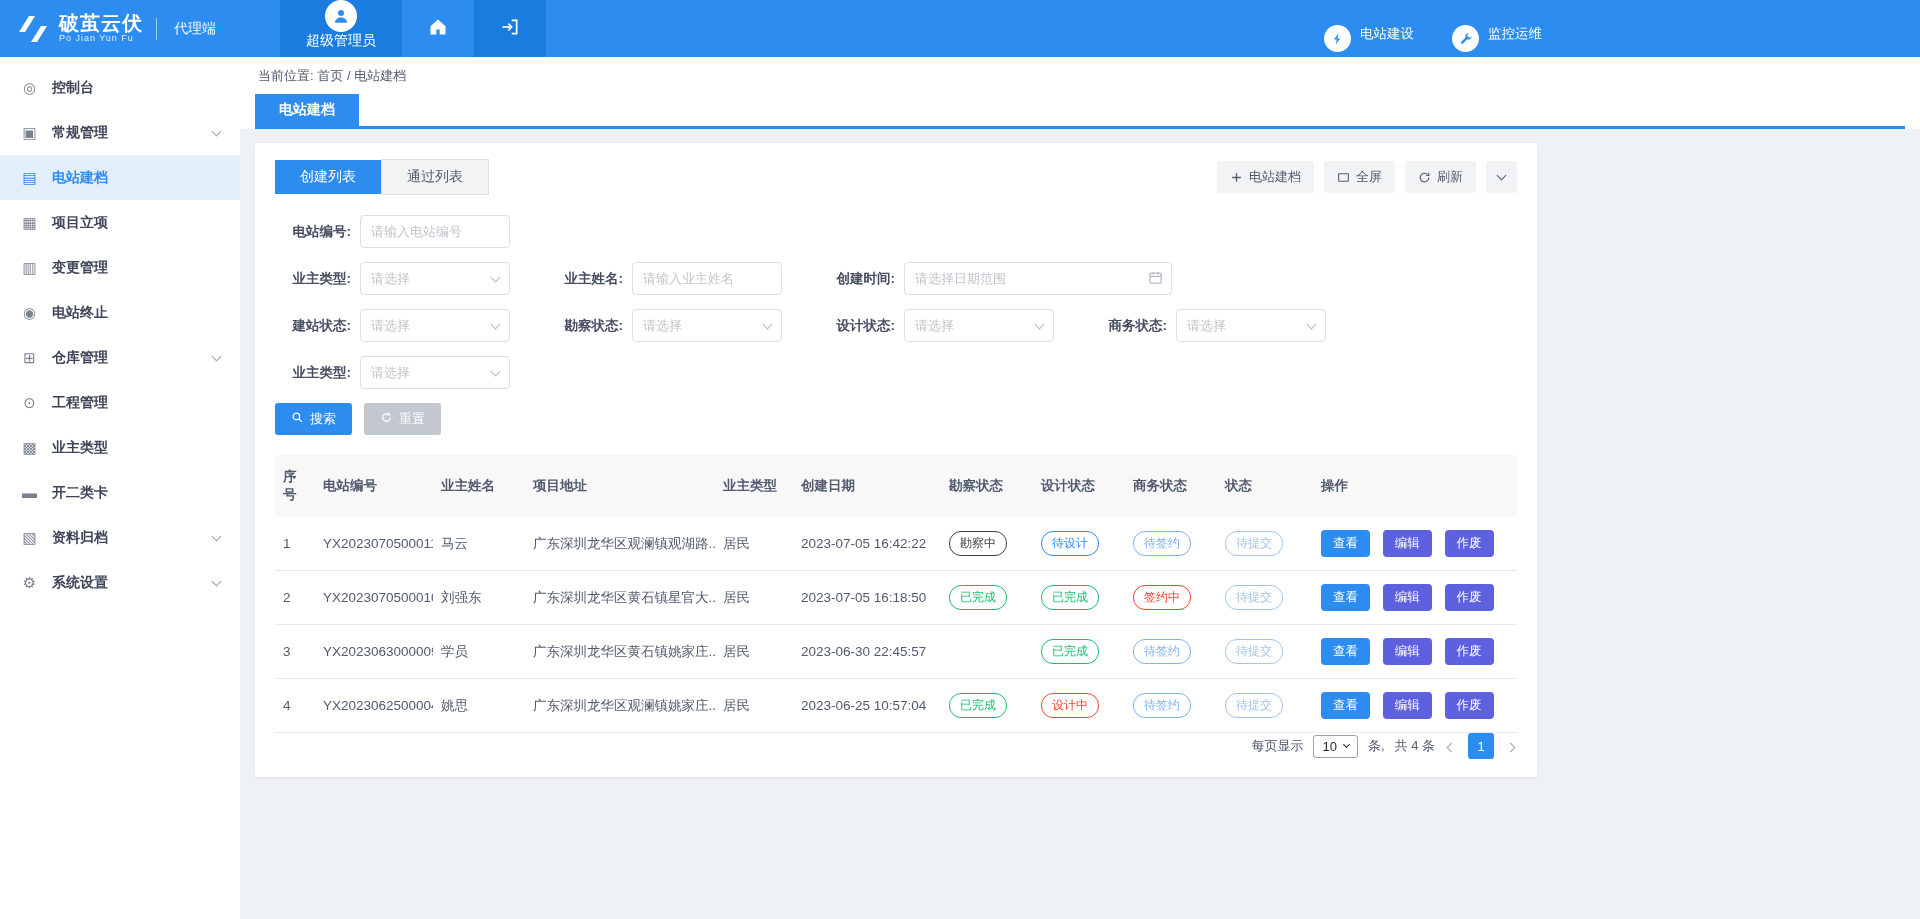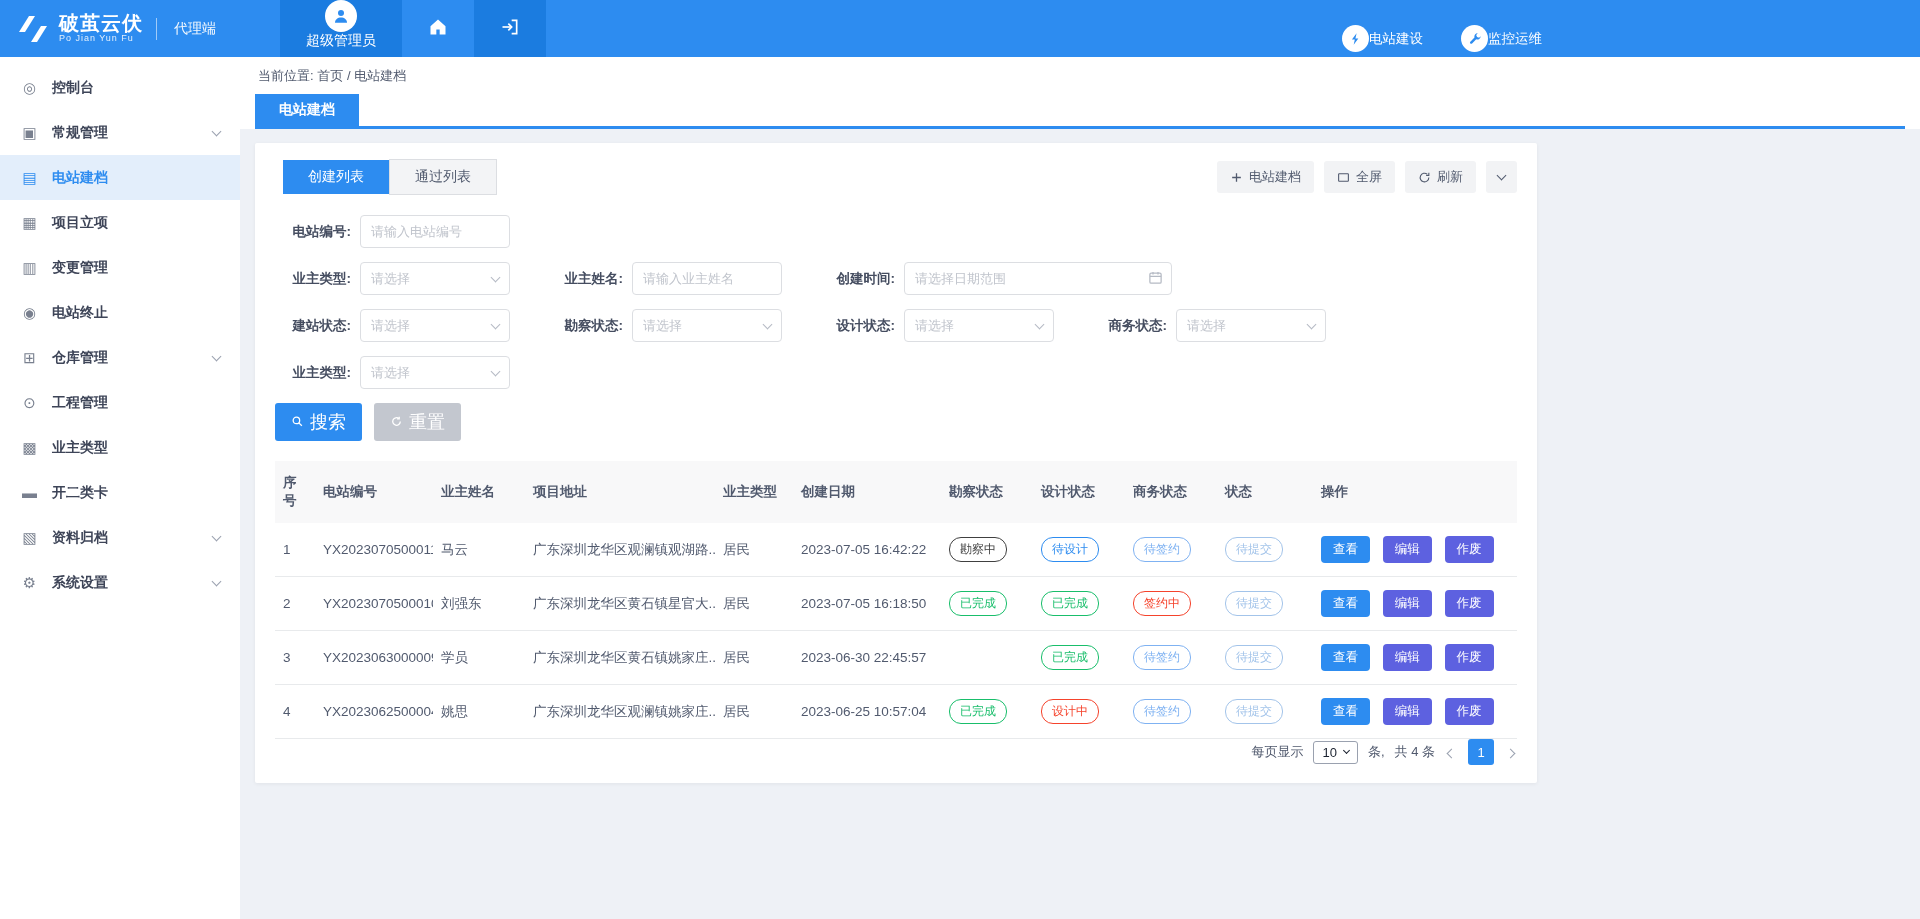--- a/index.html
+++ b/index.html
@@ -16,21 +16,21 @@
   .logo-title { font-size:20px; font-weight:bold; letter-spacing:1px; }
   .logo-sub { font-size:9px; opacity:.85; letter-spacing:1px; }
   .logo-divider { width:1px; height:22px; background:rgba(255,255,255,.55); margin:0 8px 0 4px; }
   .logo-tag { font-size:14px; opacity:.95; }
   .hdr-seg { display:flex; align-items:center; padding:0 26px; cursor:pointer; }
   .hdr-dark { background:#1b7ce0; }
   .hdr-user { gap:0;flex-direction:column; }
   .avatar-circle { width:32px; height:32px; border-radius:50%; background:#fff; color:#2d8cf0;
     display:flex; align-items:center; justify-content:center; }
   .hdr-right { margin-left:auto; display:flex; align-items:center; gap:38px; padding-right:378px; }
-  .hdr-chip { display:flex; align-items:center; gap:0; cursor:pointer;margin-top:20px; }
+  .hdr-chip { display:flex; gap:9px; cursor:pointer;margin-top:20px; }
   .chip-circle { width:27px; height:27px; border-radius:50%; background:#fff; color:#2d8cf0;
     display:flex; align-items:center; justify-content:center; }
   .hdr-label { font-size:13.5px; }
   
   .layout { display:flex; height:862px; }
   .sidebar { width:240px; background:#fff; flex:none; padding-top:8px; }
   .side-item { height:45px; display:flex; align-items:center; gap:13px; padding:0 20px;
     color:#3e4558; font-weight:bold; font-size:14px; cursor:pointer; }
   .side-item .sicon { width:19px; text-align:center; color:#79808f; font-size:15px; font-weight:normal; }
   .side-item.active { background:#e3eefb; color:#2d8cf0; }
@@ -45,21 +45,21 @@
   .main { flex:1; display:flex; flex-direction:column; }
   .topstrip { background:#fff; }
   .breadcrumb { padding:10px 18px 9px; font-size:13px; color:#515a6e; }
   .crumb-link { cursor:pointer; }
   .tabrow { margin:0 15px; border-bottom:3px solid #2d8cf0; }
   .page-tab { display:inline-block; padding:7px 24px; background:#2d8cf0; color:#fff;
     font-size:14px; font-weight:bold; cursor:pointer; }
   
   .card { background:#fff; width:1282px; margin:14px 15px; padding:16px 20px 18px;
     border-radius:2px; box-shadow:0 1px 4px rgba(0,0,0,.06); }
-  .card-tabs { display:flex; align-items:center; margin-bottom:20px;margin-left:8px; }
+  .card-tabs { display:flex; align-items:center; margin-bottom:20px; }
   .ctab { padding:8px 25px; font-size:14px; cursor:pointer; }
   .ctab.active { background:#2d8cf0; color:#fff; }
   .ctab.inactive { background:#f3f4f6; border:1px solid #dcdee2; color:#515a6e; }
   .card-tools { margin-left:auto; display:flex; gap:10px; }
   .tool-btn { background:#f2f3f5; border:none; border-radius:3px; padding:7px 13px;
     display:flex; align-items:center; gap:6px; color:#515a6e; font-size:13px; cursor:pointer;
     font-family:inherit; }
   .tool-btn svg { display:block; }
   .tool-caret { padding:7px 12px; }
   
@@ -73,21 +73,21 @@
   .select { height:33px; width:150px; border:1px solid #dcdee2; border-radius:4px; background:#fff;
     display:flex; align-items:center; justify-content:space-between; padding:0 10px;
     color:#c0c4cc; font-size:13px; cursor:pointer; }
   .select .chev { color:#b5bac4; flex:none; }
   .sel-gap { display:flex; gap:8px; }
   .date-box { position:relative; }
   .date-box .tinput { width:268px; padding-right:34px; }
   .date-icon { position:absolute; right:9px; top:8px; color:#b5bac4; }
   
   .btnrow { margin:6px 0 20px; display:flex; gap:12px; }
-  .btn { border:none; border-radius:3px; padding:7px 16px; font-size:18px; color:#fff;
+  .btn { border:none; border-radius:3px; padding:7px 16px; font-size:13px; color:#fff;
     display:inline-flex; align-items:center; gap:6px; cursor:pointer; font-family:inherit; }
   .btn-search { background:#2d8cf0; }
   .btn-reset { background:#c3c7cf; }
   
   table { width:100%; border-collapse:collapse; table-layout:fixed; }
   thead th { background:#f8f8f9; text-align:left; padding:13px 8px; font-size:13.5px;
     color:#515a6e; font-weight:bold; }
   tbody td { padding:13px 8px; border-bottom:1px solid #e8eaec; font-size:13.5px;
     color:#515a6e; white-space:nowrap; overflow:hidden; }
   .badge { display:inline-block; min-width:58px; text-align:center; padding:3px 10px;

